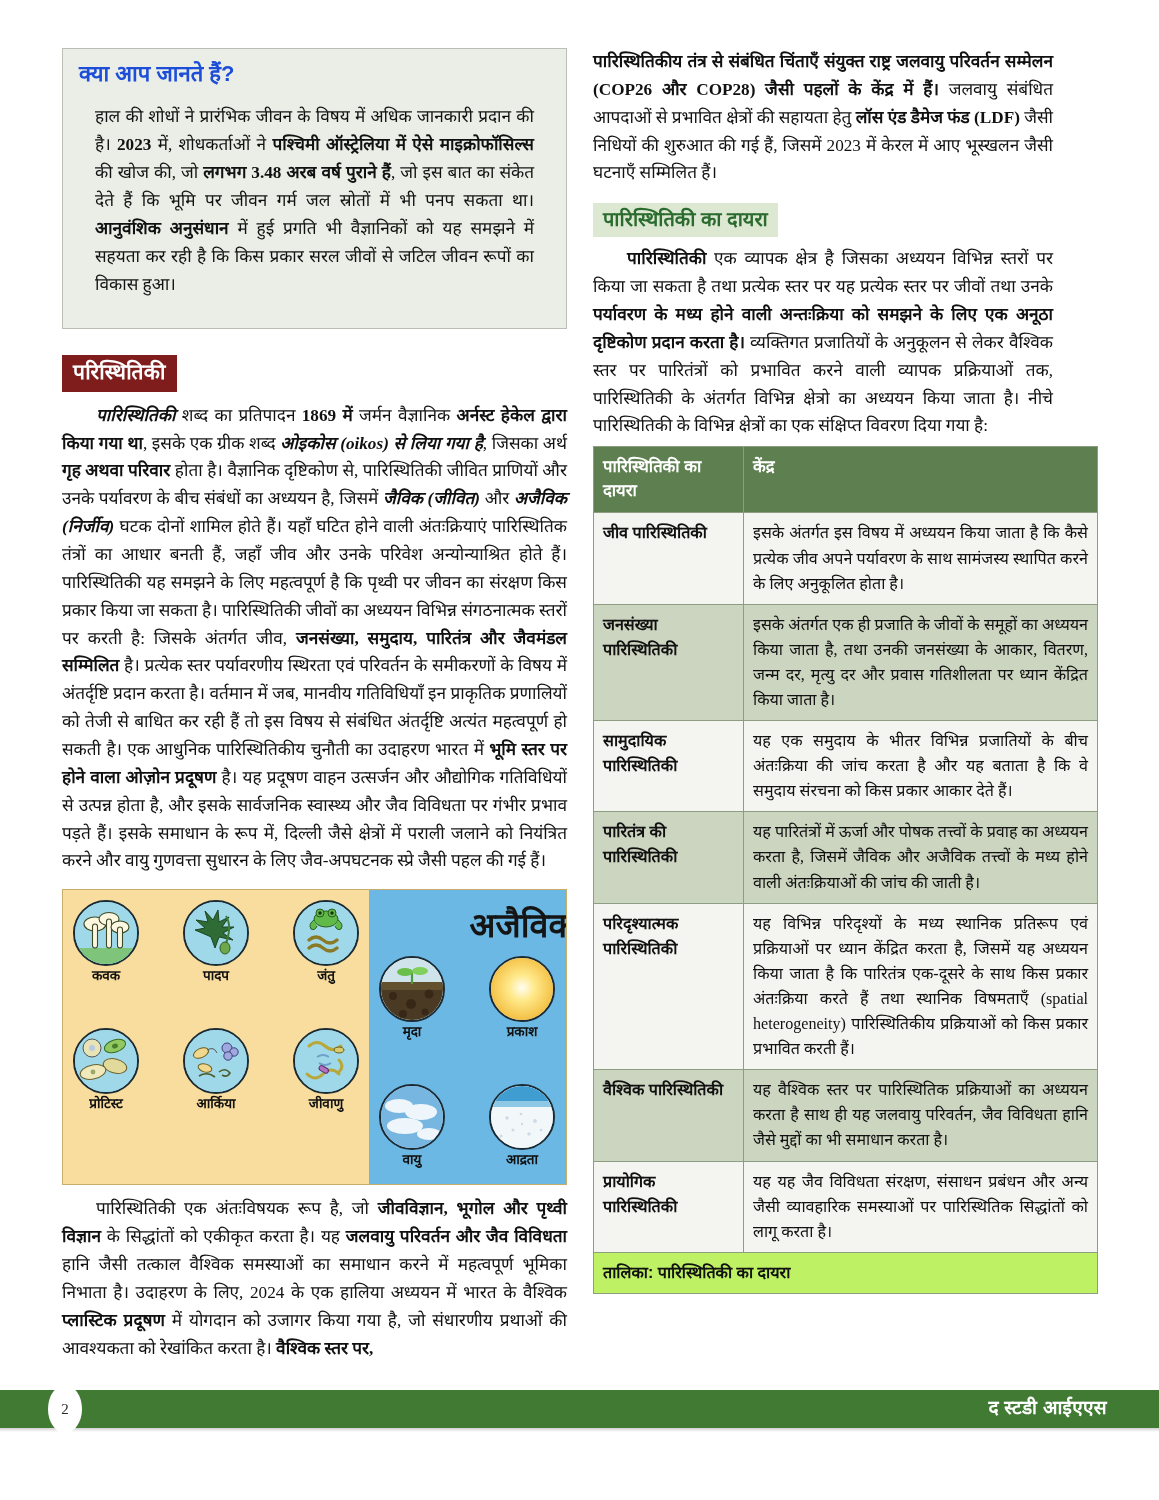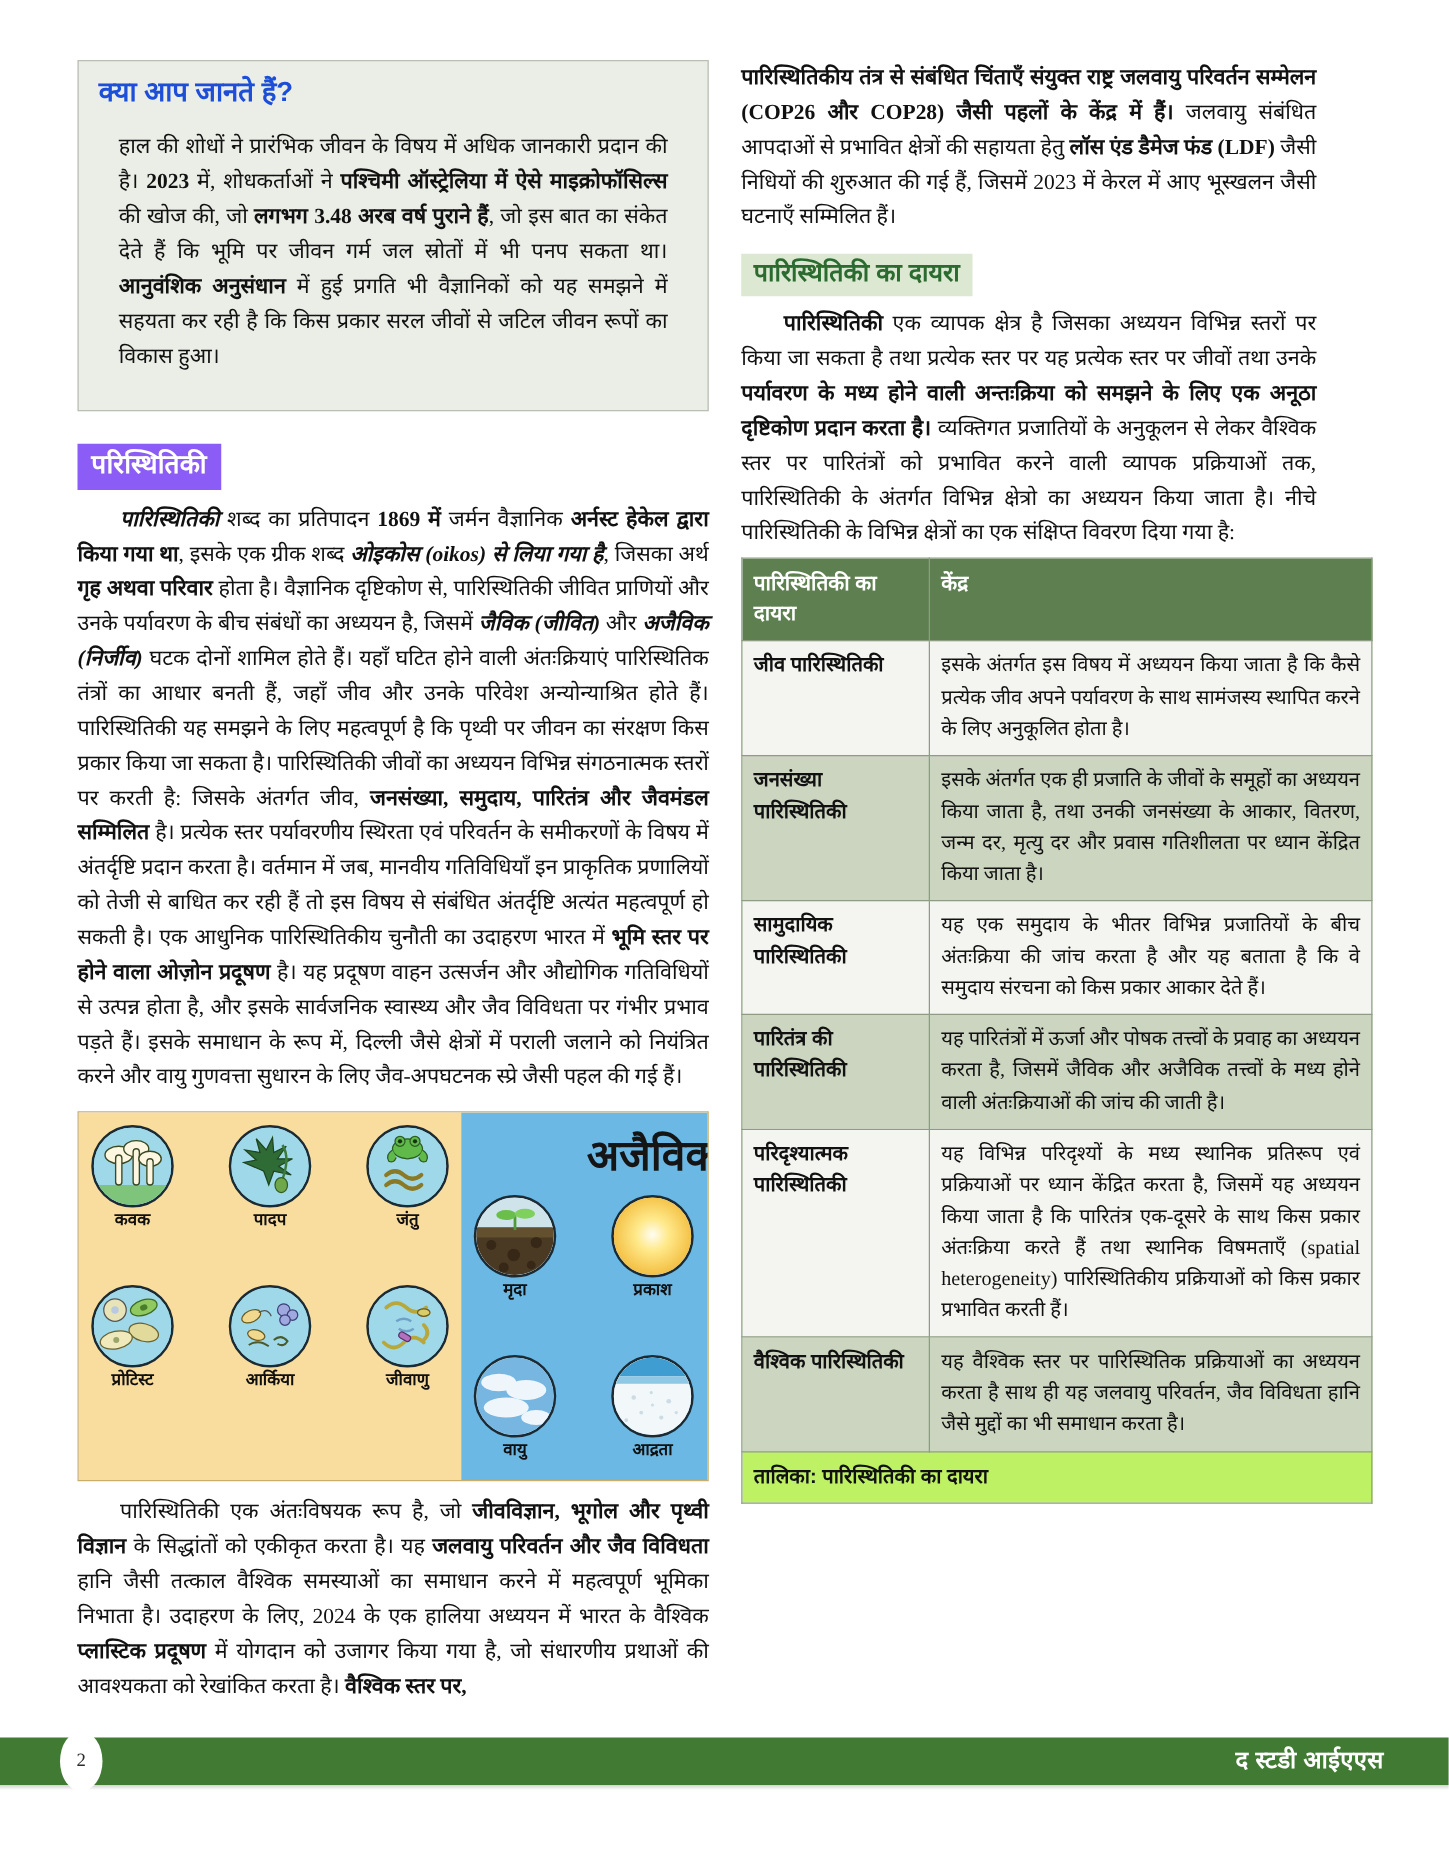--- a/index.html
+++ b/index.html
@@ -56,21 +56,21 @@
     font-size: 17.2px;
     line-height: 1.62;
     text-align: justify;
     margin: 16px;
     color: #111;
   }
 
   
   .sec-heading {
     display: inline-block;
-    background: #8b5cf6;
+    background: #7f1d1d;
     color: #ffffff;
     font-family: "Liberation Sans", "DejaVu Sans", sans-serif;
     font-weight: bold;
     font-size: 21px;
     line-height: 1.25;
     padding: 4px 11px 6px 11px;
     margin: 26px 0 10px 0;
     letter-spacing: .2px;
   }
 
@@ -553,20 +553,24 @@
             <td class="scope-desc">यह पारितंत्रों में ऊर्जा और पोषक तत्त्वों के प्रवाह का अध्ययन करता है, जिसमें जैविक और अजैविक तत्त्वों के मध्य होने वाली अंतःक्रियाओं की जांच की जाती है।</td>
           </tr>
           <tr class="odd">
             <td class="scope-name">परिदृश्यात्मक पारिस्थितिकी</td>
             <td class="scope-desc">यह विभिन्न परिदृश्यों के मध्य स्थानिक प्रतिरूप एवं प्रक्रियाओं पर ध्यान केंद्रित करता है, जिसमें यह अध्ययन किया जाता है कि पारितंत्र एक-दूसरे के साथ किस प्रकार अंतःक्रिया करते हैं तथा स्थानिक विषमताएँ (spatial heterogeneity) पारिस्थितिकीय प्रक्रियाओं को किस प्रकार प्रभावित करती हैं।</td>
           </tr>
           <tr class="even">
             <td class="scope-name">वैश्विक पारिस्थितिकी</td>
             <td class="scope-desc">यह वैश्विक स्तर पर पारिस्थितिक प्रक्रियाओं का अध्ययन करता है साथ ही यह जलवायु परिवर्तन, जैव विविधता हानि जैसे मुद्दों का भी समाधान करता है।</td>
           </tr>
+          <tr class="odd">
+            <td class="scope-name">प्रायोगिक पारिस्थितिकी</td>
+            <td class="scope-desc">यह यह जैव विविधता संरक्षण, संसाधन प्रबंधन और अन्य जैसी व्यावहारिक समस्याओं पर पारिस्थितिक सिद्धांतों को लागू करता है।</td>
+          </tr>
           <tr>
             <td class="table-caption" colspan="2">तालिका: पारिस्थितिकी का दायरा</td>
           </tr>
         </tbody>
       </table>
 
     </div>
   </div>
 
   <div class="footer-band"></div>

